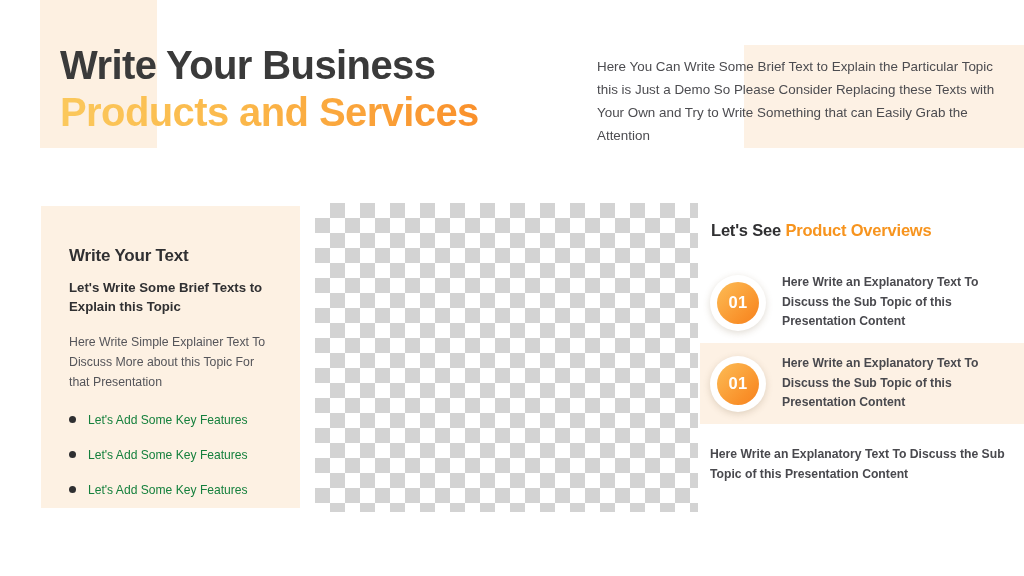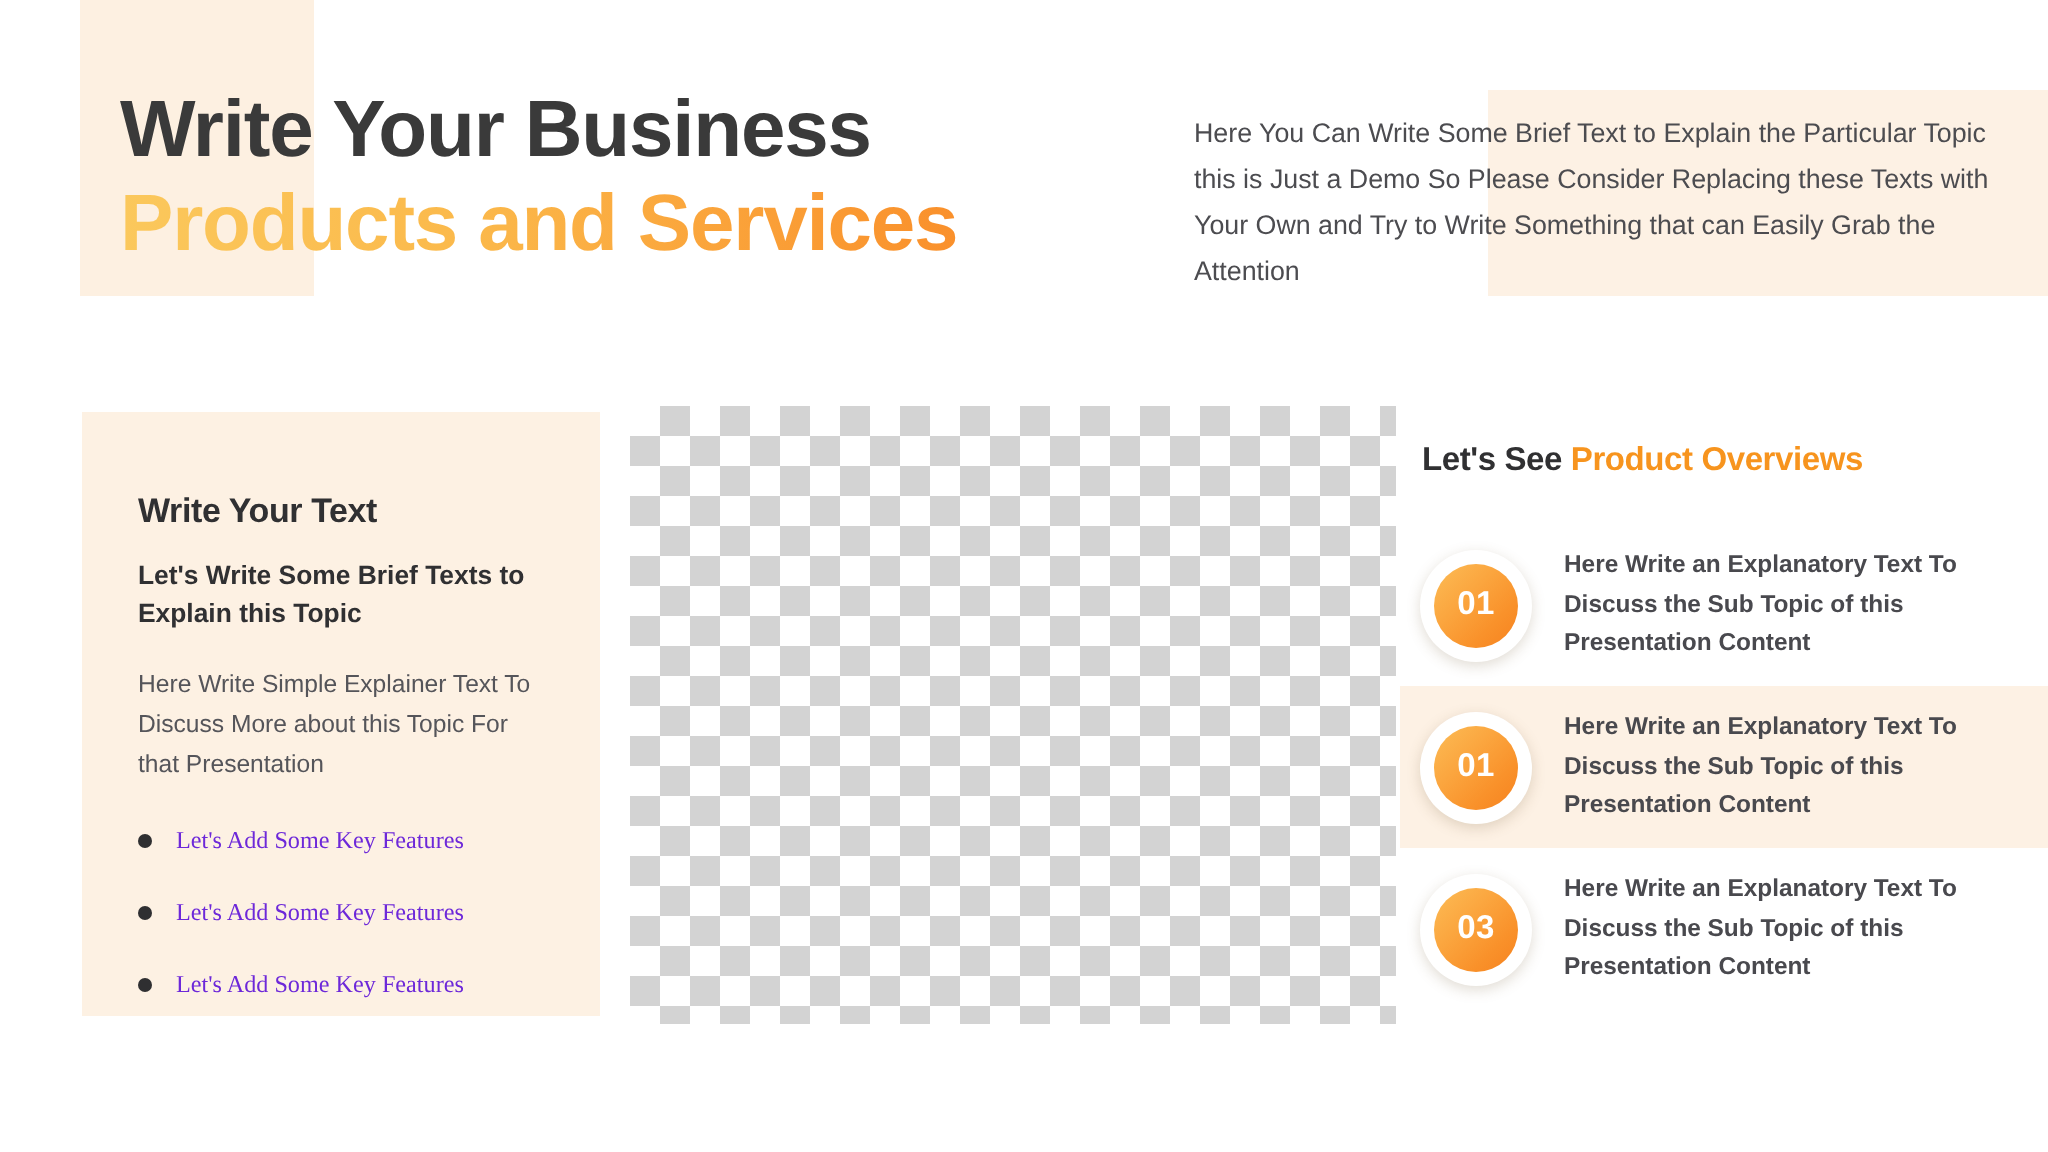--- a/index.html
+++ b/index.html
@@ -116,23 +116,22 @@
   .lc-bullets {
     list-style: none;
     margin: 0;
     padding: 0;
   }
   .lc-bullets li {
     display: flex;
     align-items: center;
     font-size: 12.1px;
     font-weight: 500;
-    color: #6d28d9;
+    color: #15803d;
     margin-bottom: 21px;
-    font-family: Liberation Serif, serif;
   }
   .lc-bullet-dot {
     width: 7px;
     height: 7px;
     border-radius: 50%;
     background: #2f2f31;
     margin-right: 12px;
     flex: 0 0 auto;
   }
 
@@ -276,22 +275,18 @@
 
     <div class="overview-row highlighted">
       <div class="badge-wrap">
         <div class="badge-ring"></div>
         <div class="badge-circle">01</div>
       </div>
       <div class="overview-text">Here Write an Explanatory Text To Discuss the Sub Topic of this Presentation Content</div>
     </div>
 
     <div class="overview-row">
-      <div class="badge-wrap">
-        <div class="badge-ring"></div>
-        <div class="badge-circle">03</div>
-      </div>
       <div class="overview-text">Here Write an Explanatory Text To Discuss the Sub Topic of this Presentation Content</div>
     </div>
 
   </div>
 
 </div>
 
 </body></html>

